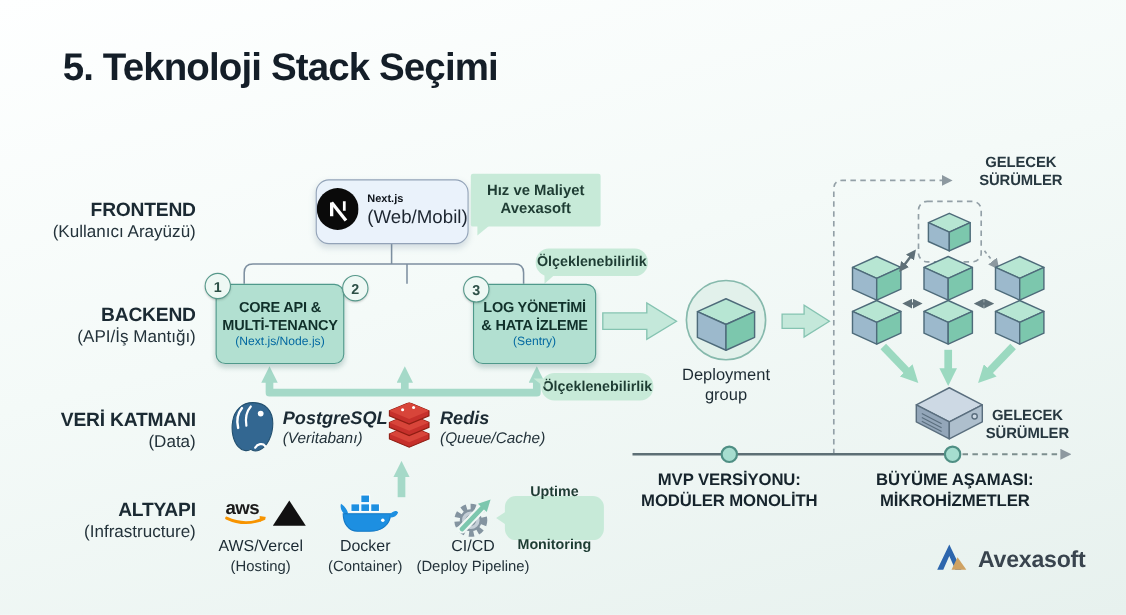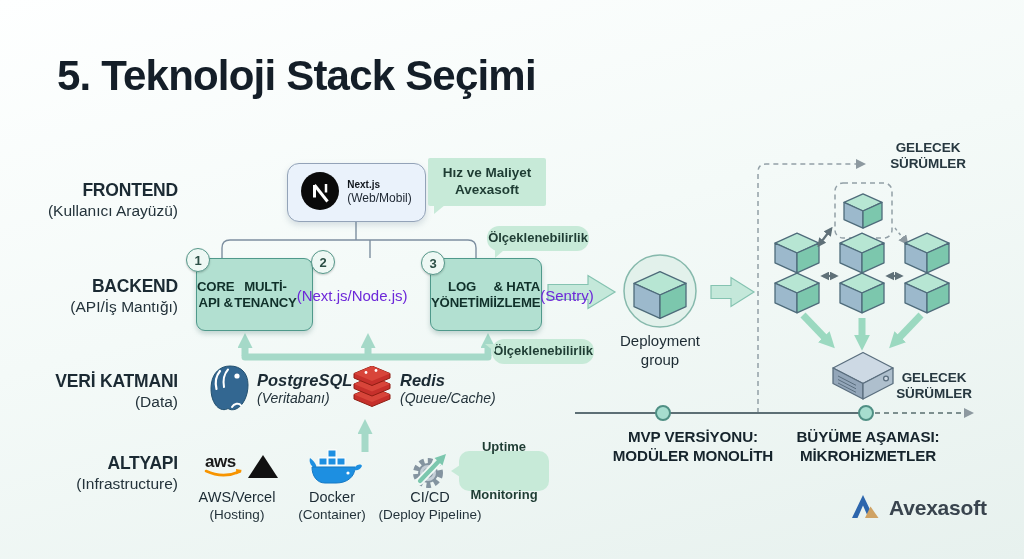--- a/index.html
+++ b/index.html
@@ -4,34 +4,34 @@
 <style>
   html,body{margin:0;padding:0;}
   body{font-family:"Liberation Sans",sans-serif;}
   #stage{
     position:relative;width:1024px;height:559px;overflow:hidden;
     background:linear-gradient(165deg,#feffff 0%,#f4faf8 45%,#e7f1ee 100%);
     --callout:#c7ead8;
   }
   #layer-svg{position:absolute;inset:0;z-index:1;}
   .abs{position:absolute;z-index:2;}
-  .title{left:57px;top:52px;font-size:42px;font-weight:800;color:#141e28;letter-spacing:-0.8px;}
+  .title{left:57px;top:42px;font-size:35px;font-weight:800;color:#141e28;letter-spacing:-0.8px;}
   .llabel{position:absolute;z-index:2;width:200px;right:846px;text-align:right;line-height:1.18;}
   .llabel .t{font-size:17.5px;font-weight:700;color:#1b2a33;letter-spacing:-0.2px;}
   .llabel .s{font-size:15.5px;color:#24333b;margin-top:1px;}
   .fe-box{left:287px;top:163px;width:137px;height:57px;background:#eaf2fb;border:1.5px solid #93a3b8;
     border-radius:12px;display:flex;align-items:center;justify-content:center;gap:8px;
     box-shadow:0 3px 6px rgba(90,120,140,.22);}
   .fe-box .nm{font-size:10px;font-weight:700;color:#10151c;line-height:1.2;}
-  .fe-box .sb{font-size:12px;color:#1c2530;line-height:1.2;text-align:right;}
+  .fe-box .sb{font-size:17px;color:#1c2530;line-height:1.2;text-align:right;}
   .bnode{position:absolute;z-index:2;background:#b2e0d1;border:1.6px solid #4f998b;border-radius:9px;
-    display:flex;flex-direction:row;align-items:center;justify-content:space-between;text-align:center;
+    display:flex;flex-direction:column;align-items:center;justify-content:center;text-align:center;
     box-shadow:0 3px 5px rgba(70,120,110,.28);}
   .bnode .l{font-size:13.2px;font-weight:700;color:#10302a;line-height:1.14;letter-spacing:-0.2px;}
-  .bnode .d{font-size:15px;color:#6d28d9;margin-top:2px;}
+  .bnode .d{font-size:11px;color:#0369a1;margin-top:2px;}
   .numbadge{position:absolute;z-index:3;width:22px;height:22px;border-radius:50%;background:#eef8f4;
     border:1.5px solid #56988a;color:#2c4f46;font-size:13px;font-weight:700;
     display:flex;align-items:center;justify-content:center;box-shadow:0 1px 2px rgba(0,0,0,.18);}
   .bubble{position:absolute;z-index:2;background:var(--callout);color:#1e3c33;
     display:flex;flex-direction:column;align-items:center;justify-content:center;
     text-align:center;line-height:1.25;}
   .bubble::after{content:"";position:absolute;width:0;height:0;border-style:solid;}
   .bb-cost{left:428px;top:158px;width:118px;height:48px;border-radius:2px;font-size:13.5px;font-weight:600;}
   .bb-cost::after{left:6px;bottom:-8px;border-width:9px 11px 0 0;border-color:var(--callout) transparent transparent transparent;}
   .bb-pill{height:25px;border-radius:12px;font-size:13px;font-weight:600;}
@@ -301,21 +301,21 @@
 
   <div class="gl" style="left:876px;top:140px;width:104px">
     <div>GELECEK</div>
     <div>SÜRÜMLER</div>
   </div>
   <div class="gl" style="left:893px;top:370px;width:82px">
     <div>GELECEK</div>
     <div>SÜRÜMLER</div>
   </div>
 
-  <div class="tl" style="left:604px;top:427px;width:178px">
+  <div class="tl" style="left:574px;top:427px;width:178px">
     <div>MVP VERSİYONU:</div>
     <div>MODÜLER MONOLİTH</div>
   </div>
   <div class="tl" style="left:779px;top:427px;width:178px">
     <div>BÜYÜME AŞAMASI:</div>
     <div>MİKROHİZMETLER</div>
   </div>
 
   <div class="abs brand">
     <span>

